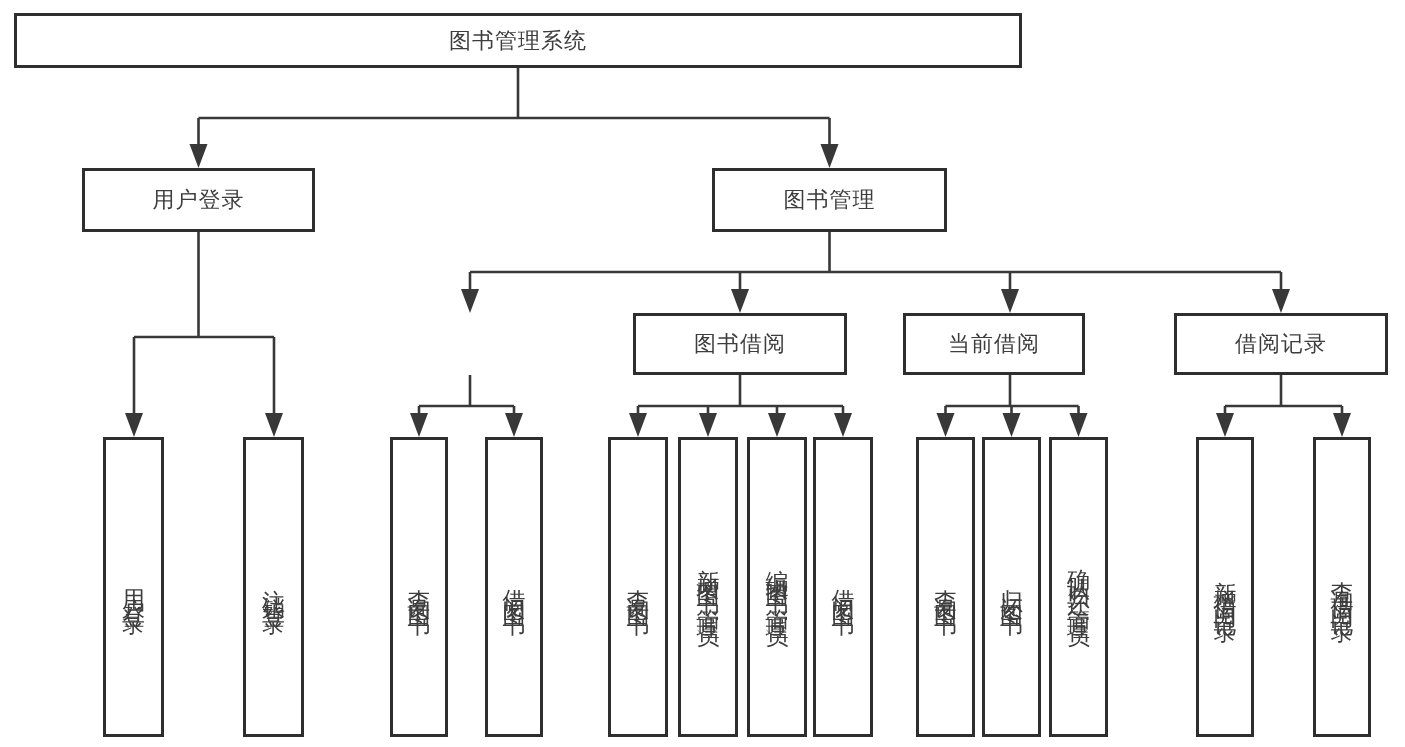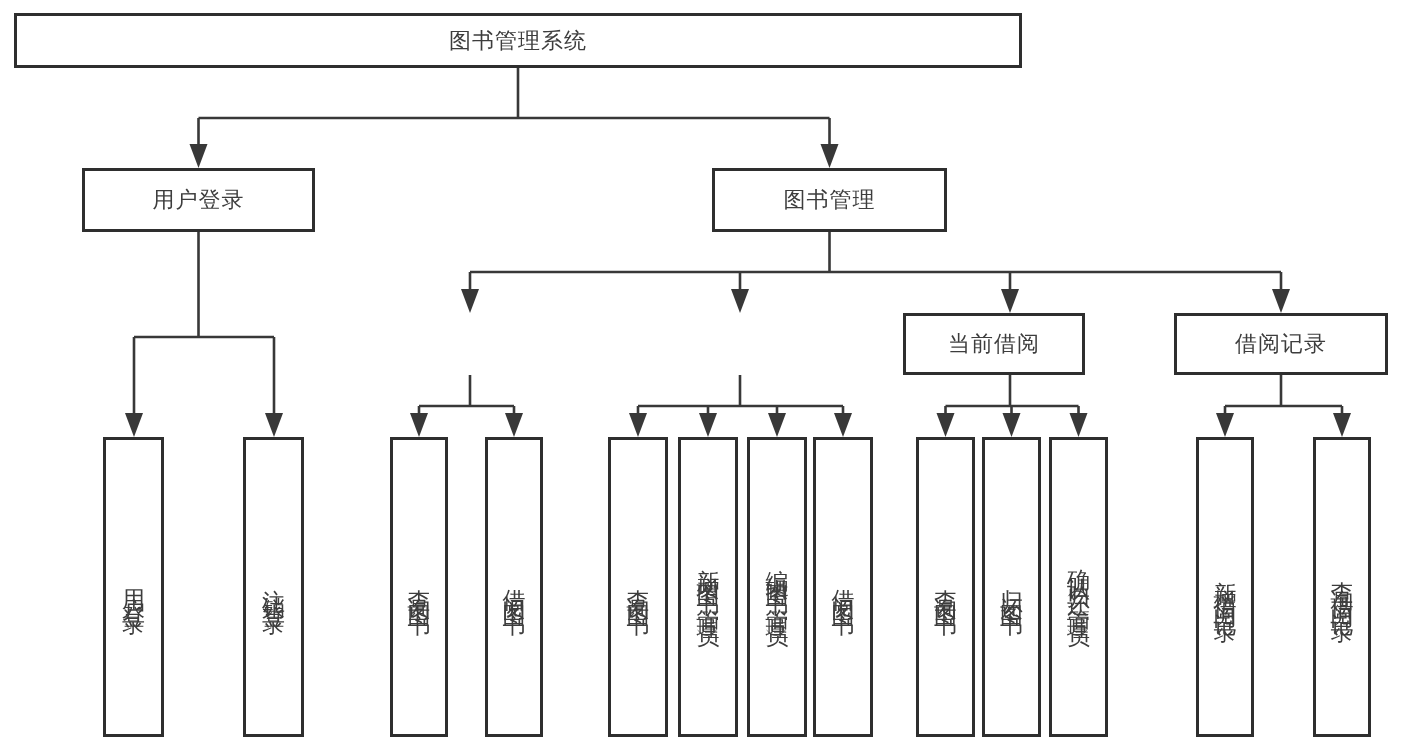--- a/index.html
+++ b/index.html
@@ -75,20 +75,23 @@
     <span class="lbl">图书管理系统</span>
   </div>
 
   <div class="box" style="left:82px;top:168px;width:233px;height:64px">
     <span class="lbl">用户登录</span>
   </div>
   <div class="box" style="left:712px;top:168px;width:235px;height:64px">
     <span class="lbl">图书管理</span>
   </div>
 
+  <div class="box" style="left:633px;top:313px;width:214px;height:62px">
+    <span class="lbl">图书借阅</span>
+  </div>
   <div class="box" style="left:903px;top:313px;width:182px;height:62px">
     <span class="lbl">当前借阅</span>
   </div>
   <div class="box" style="left:1174px;top:313px;width:214px;height:62px">
     <span class="lbl">借阅记录</span>
   </div>
 
   <div class="vbox" style="left:103px;top:437px;width:61px;height:300px">
     <span class="vlbl">用户登录</span>
   </div>

